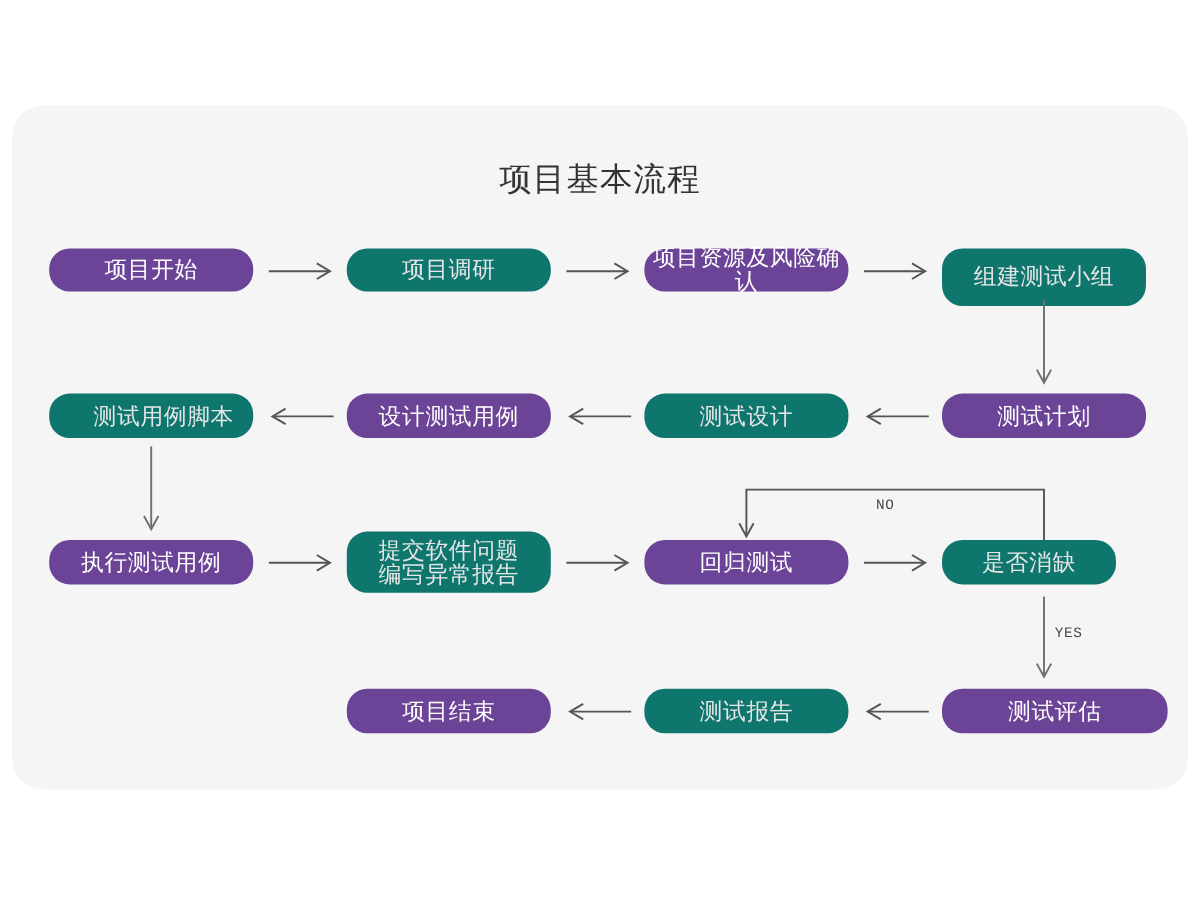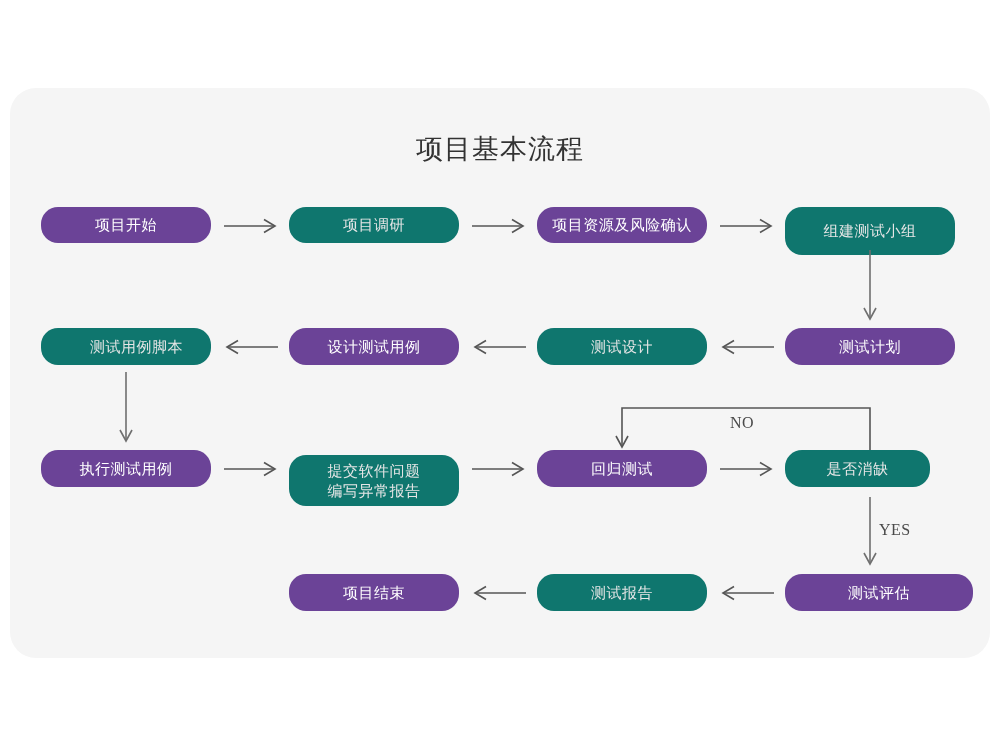--- a/index.html
+++ b/index.html
@@ -42,21 +42,21 @@
   }
 
   .node {
     position: absolute;
     box-sizing: border-box;
     border-radius: 17px;
     display: flex;
     align-items: center;
     justify-content: center;
     text-align: center;
-    font-size: 15px;
+    font-size: 19px;
     line-height: 20px;
     letter-spacing: 0.5px;
     font-family: "DejaVu Sans", "Liberation Sans", sans-serif;
     white-space: pre-line;
   }
 
   .node.purple {
     background: #6b4397;
     color: #ffffff;
   }
@@ -79,23 +79,23 @@
   }
   .arrow-h svg, .arrow-v svg, .loop svg { display: block; overflow: visible; }
 
   .loop {
     position: absolute;
     pointer-events: none;
   }
 
   .edge-label {
     position: absolute;
-    font-size: 16px;
+    font-size: 12px;
     color: #4a4a4a;
-    font-family: Liberation Serif, serif;
+    font-family: Liberation Mono, monospace;
     letter-spacing: 0.5px;
   }
 </style>
 </head>
 <body>
 
 <div id="canvas">
 
   <div id="card"></div>
 
@@ -112,21 +112,21 @@
   <div class="node gray" style="left:41px;  top:328px; width:170px; height:37px;padding-left:21px;">测试用例脚本</div>
 
   <div class="node purple" style="left:289px; top:328px; width:170px; height:37px;">设计测试用例</div>
 
   <div class="node purple" style="left:785px; top:328px; width:170px; height:37px;">测试计划</div>
 
   <div class="node gray" style="left:537px; top:328px; width:170px; height:37px;">测试设计</div>
 
   <div class="node purple" style="left:41px;  top:450px; width:170px; height:37px;">执行测试用例</div>
 
-  <div class="node gray" style="left:289px; top:455px; width:170px; height:51px;">提交软件问题
+  <div class="node gray" style="left:289px; top:443px; width:170px; height:51px;">提交软件问题
 编写异常报告</div>
 
   <div class="node purple" style="left:537px; top:450px; width:170px; height:37px;">回归测试</div>
 
   <div class="node gray" style="left:785px; top:450px; width:145px; height:37px;">是否消缺</div>
 
   <div class="node purple" style="left:289px; top:574px; width:170px; height:37px;">项目结束</div>
 
   <div class="node gray" style="left:537px; top:574px; width:170px; height:37px;">测试报告</div>
 

